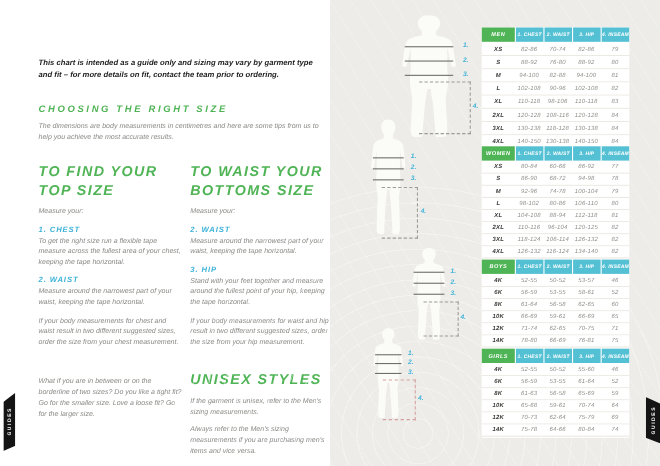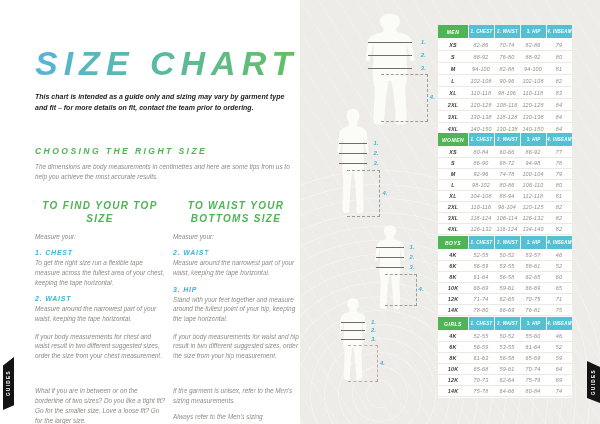--- a/index.html
+++ b/index.html
@@ -16,24 +16,24 @@
   .tab-right{right:0;top:361px;width:13px;height:42px;
             clip-path:polygon(0 0,100% 14%,100% 100%,0 88%);}
 
   
   .left-content{position:absolute;left:35px;top:44px;width:264px;}
   h1.title{margin:0;font-size:34px;font-weight:bold;font-style:italic;letter-spacing:6px;
            background:linear-gradient(90deg,var(--title-start,#56b4d8),var(--title-end,#63bf63));
            -webkit-background-clip:text;background-clip:text;-webkit-text-fill-color:transparent;
            color:transparent;white-space:nowrap;}
   .intro{margin:9px 0 0 0;font-size:7px;font-weight:bold;color:#1d1d1d;line-height:1.55;width:256px;}
-  h2.green{margin:32px 0 0 0;color:var(--green,#4caf50);font-size:8.6px;font-weight:bold;
+  h2.green{margin:19px 0 0 0;color:var(--green,#4caf50);font-size:8.6px;font-weight:bold;
            letter-spacing:2.4px;white-space:nowrap;}
-  h3.green{margin:0 0 0 0;color:var(--green,#4caf50);font-size:10px;font-weight:bold;
-           letter-spacing:1.3px;line-height:1.35;text-align:center;}
+  h3.green{margin:0 0 0 0;color:var(--green,#4caf50);font-size:13px;font-weight:bold;
+           letter-spacing:1.3px;line-height:1.35;}
   .body-text{margin:6px 0 0 0;font-size:6.4px;color:#8a8a86;line-height:1.55;}
   .sub-label{margin:8px 0 0 0;color:var(--blue,#3fb3d8);font-size:7px;font-weight:bold;
              letter-spacing:.8px;}
   .sub-text{margin:2px 0 0 0;font-size:6.4px;color:#8a8a86;line-height:1.5;}
   .note{margin:8px 0 0 0;font-size:6.4px;color:#8a8a86;line-height:1.5;}
   .grid{display:grid;grid-template-columns:130px 126px;column-gap:8px;row-gap:20px;margin-top:17px;}
 
   
   .right-panel{position:absolute;left:300px;top:0;width:300px;height:424px;
                background:var(--panel,#edece8);}
@@ -77,21 +77,20 @@
 <div class="page">
 
   <aside class="edge-tab tab-left">
     <span>GUIDES</span>
   </aside>
   <aside class="edge-tab tab-right">
     <span>GUIDES</span>
   </aside>
 
   <main class="left-content">
-    <h1 class="title">SIZE CHART</h1>
     <p class="intro">This chart is intended as a guide only and sizing may vary by garment type and fit – for more details on fit, contact the team prior to ordering.</p>
 
     <section>
       <h2 class="green">CHOOSING THE RIGHT SIZE</h2>
       <p class="body-text">The dimensions are body measurements in centimetres and here are some tips from us to help you achieve the most accurate results.</p>
     </section>
 
     <div class="grid">
 
       <section>
@@ -112,20 +111,21 @@
         <p class="sub-label">3. HIP</p>
         <p class="sub-text">Stand with your feet together and measure around the fullest point of your hip, keeping the tape horizontal.</p>
         <p class="note">If your body measurements for waist and hip result in two different suggested sizes, order the size from your hip measurement.</p>
       </section>
 
       <section>
         <p class="body-text">What if you are in between or on the borderline of two sizes? Do you like a tight fit? Go for the smaller size. Love a loose fit? Go for the larger size.</p>
       </section>
 
       <section>
+        <h3 class="green">UNISEX STYLES</h3>
         <p class="body-text">If the garment is unisex, refer to the Men's sizing measurements.</p>
         <p class="body-text">Always refer to the Men's sizing measurements if you are purchasing men's items and vice versa.</p>
       </section>
 
     </div>
   </main>
 
   <section class="right-panel">
     <div class="decor-diag"></div>
     <div class="decor-waves"></div>

